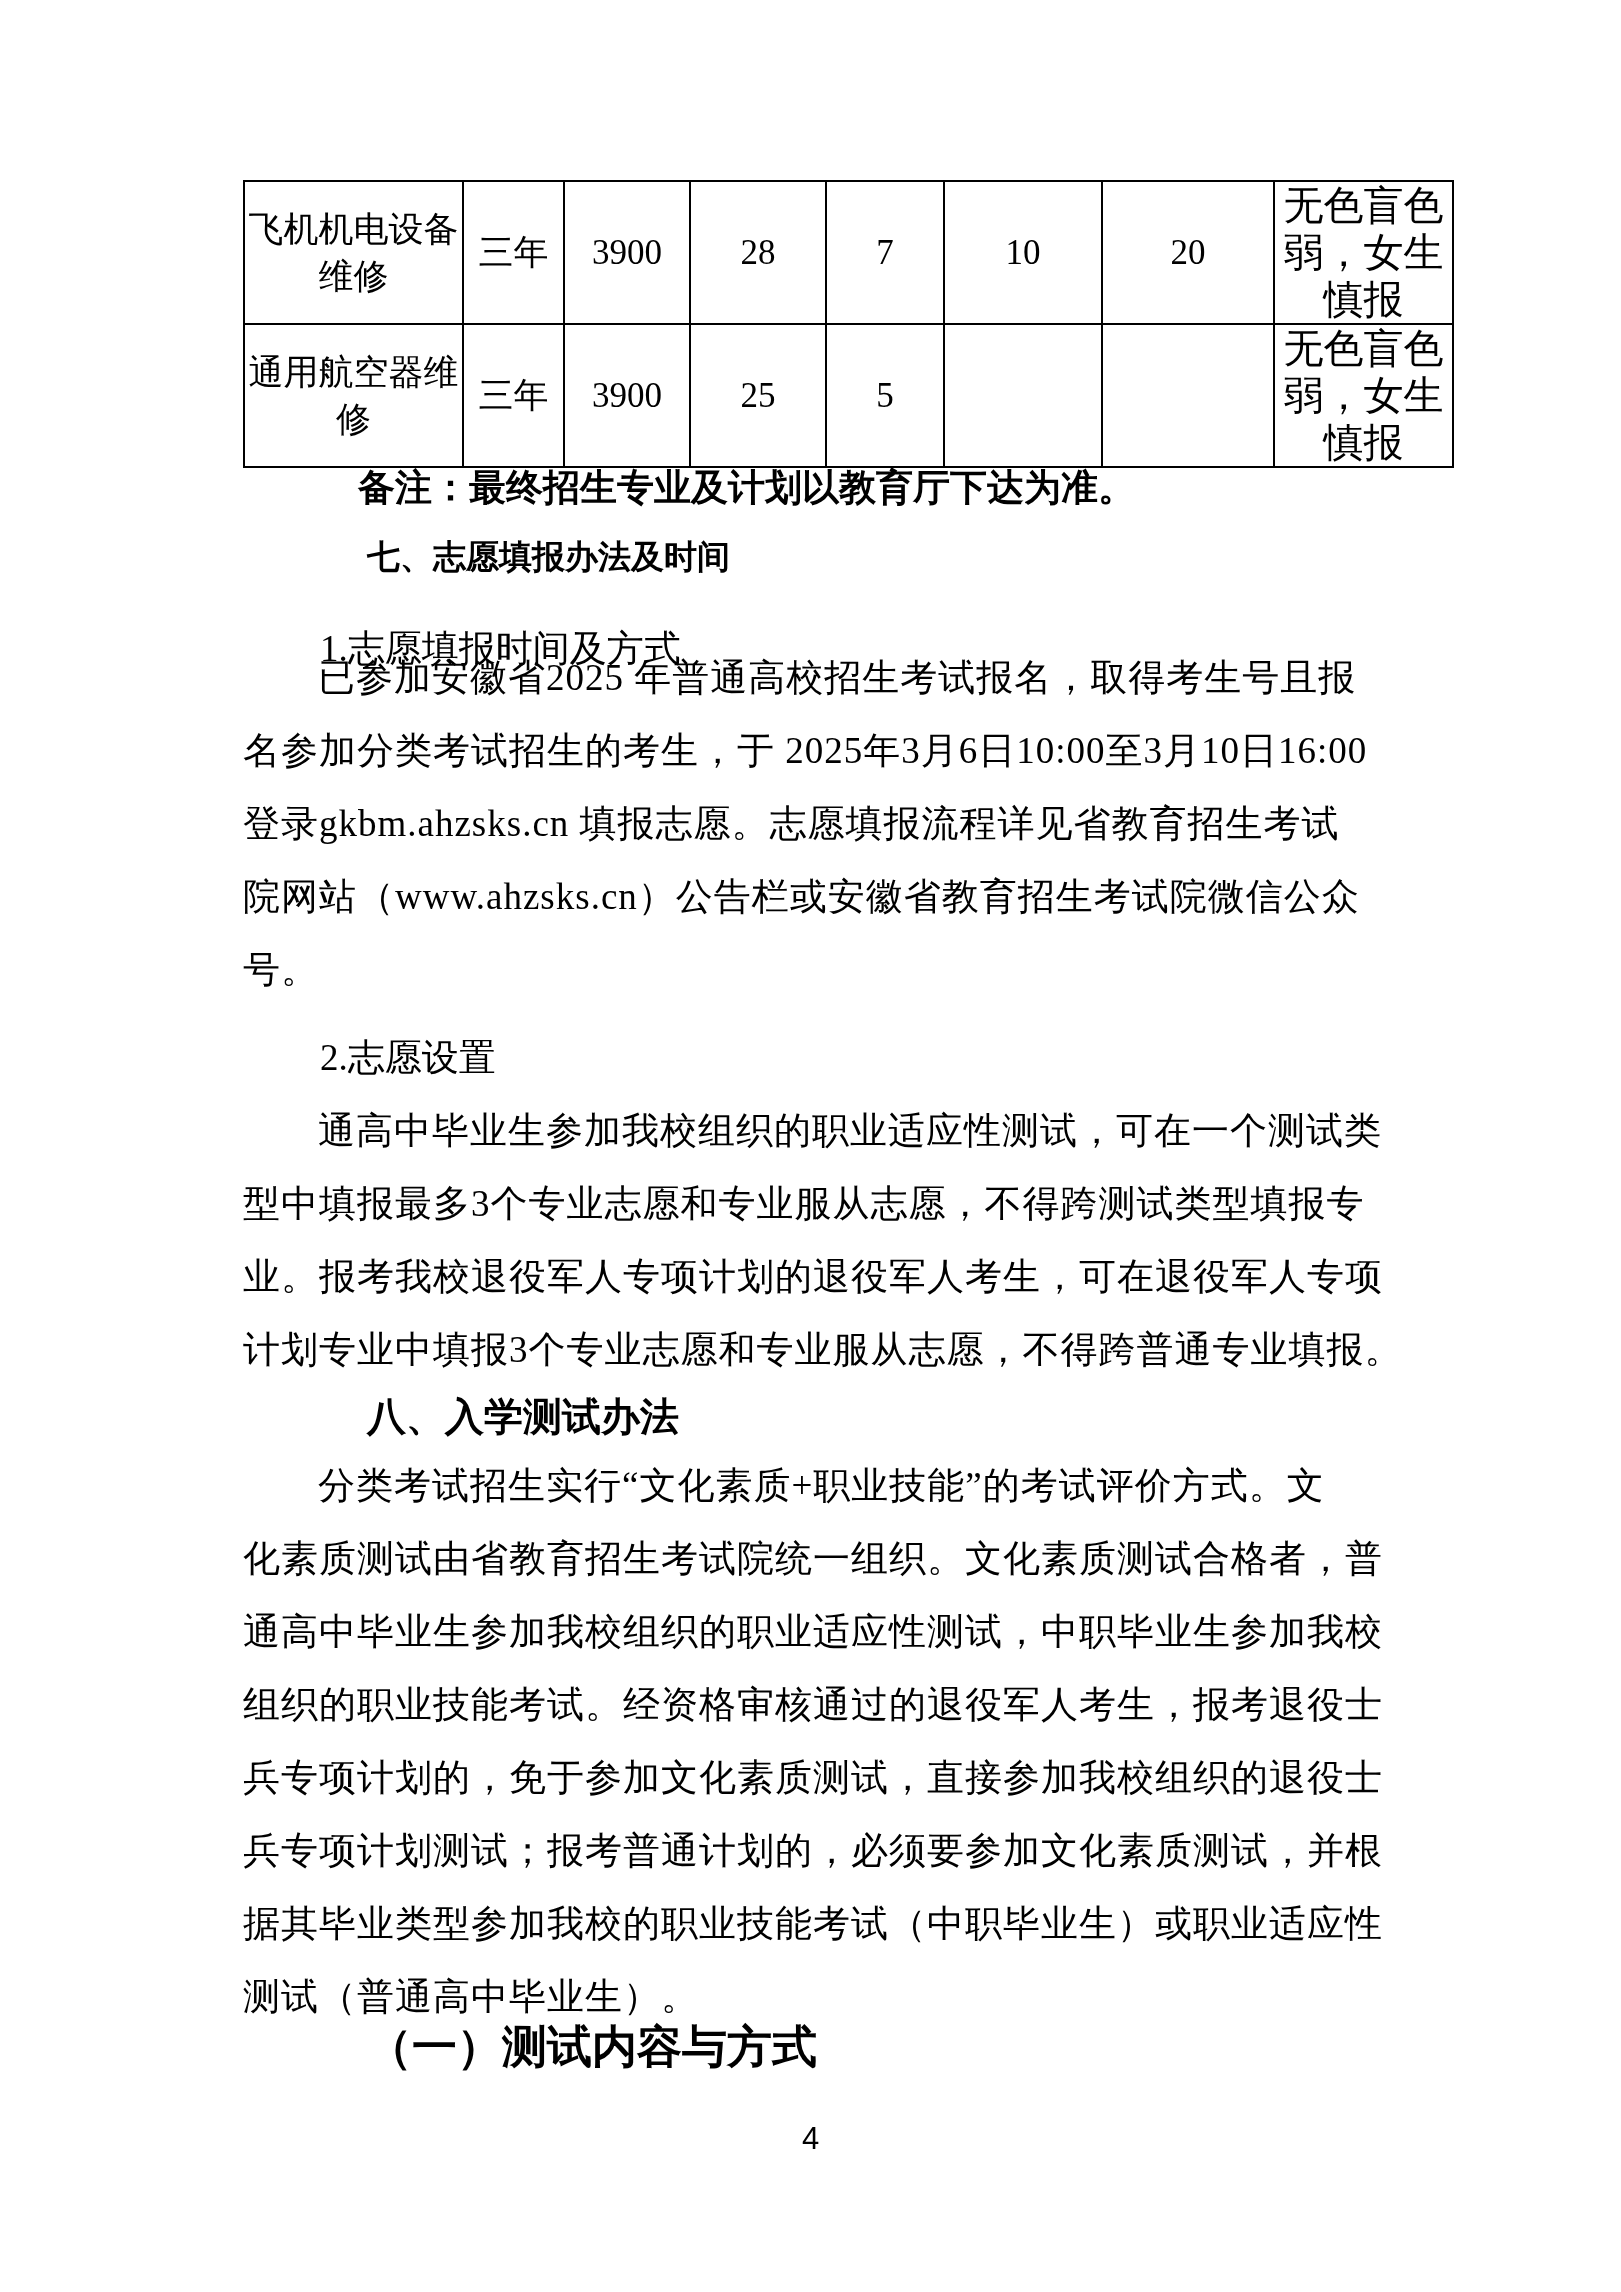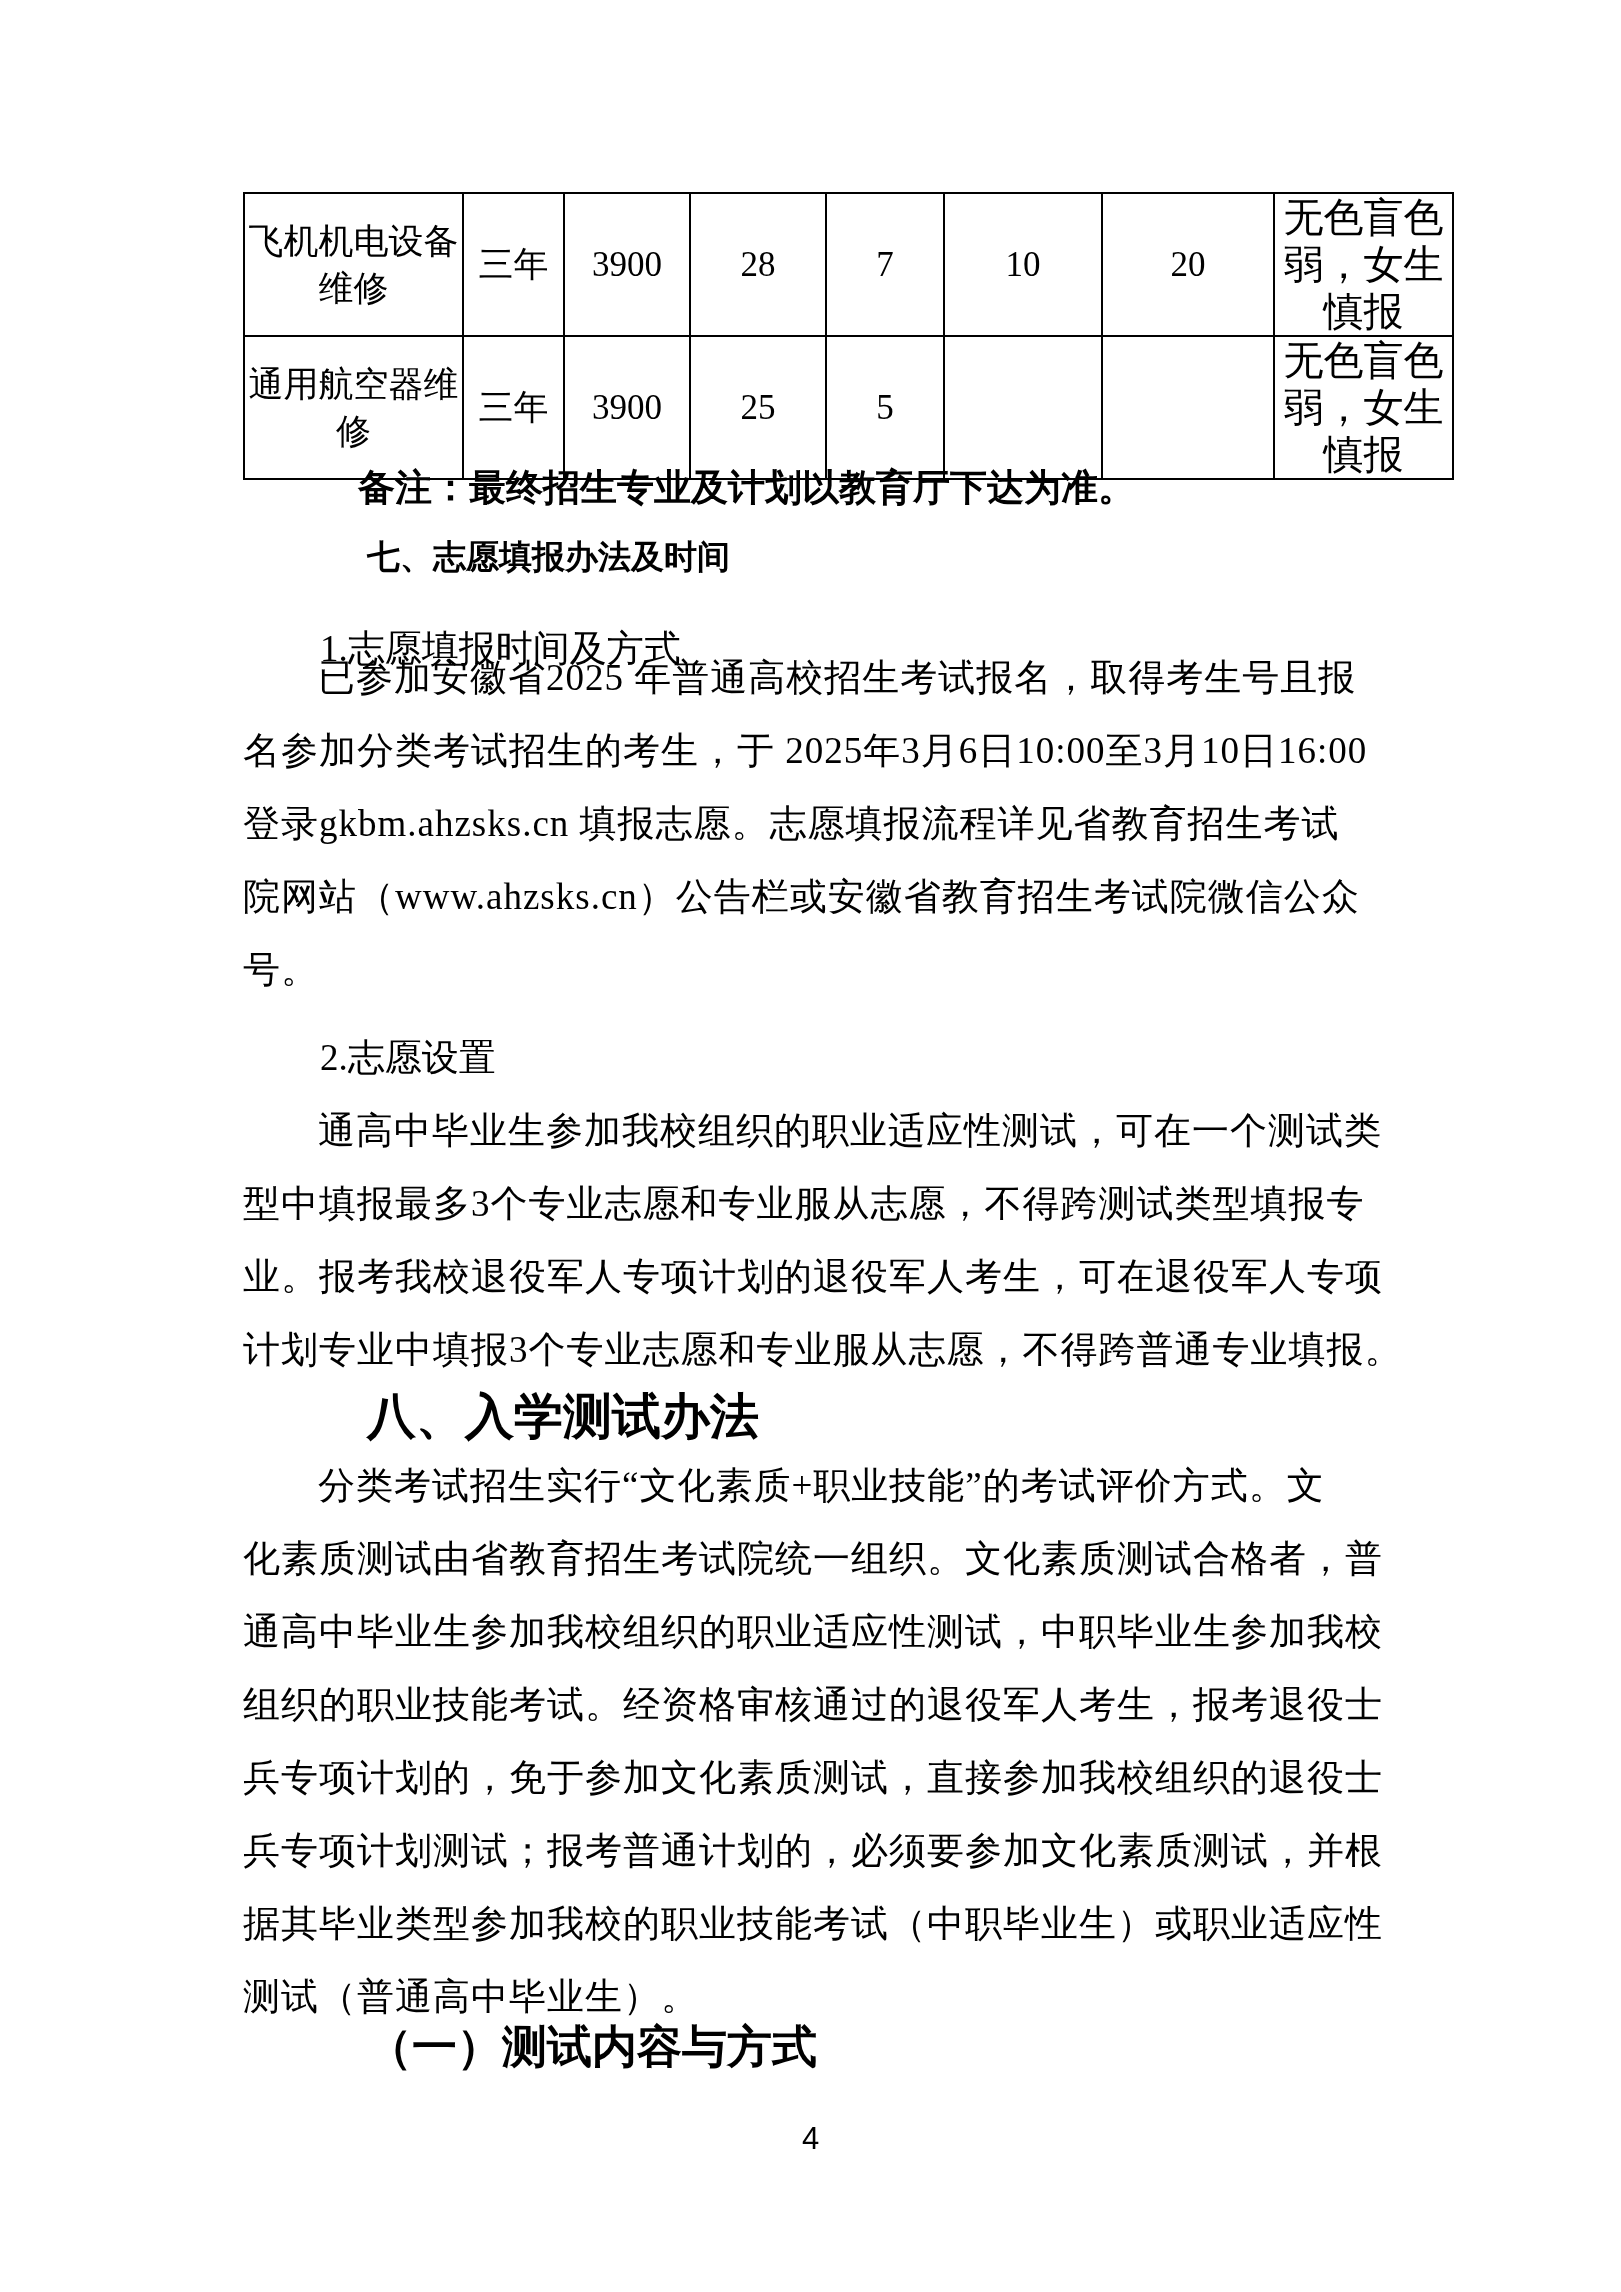--- a/index.html
+++ b/index.html
@@ -12,21 +12,21 @@
   .page {
     position: relative;
     width: 1621px; height: 2293px;
     overflow: hidden;
     background: #ffffff;
   }
 
   
   .plan-table {
     position: absolute;
-    left: 243px; top: 192px;
+    left: 243px; top: 180px;
     width: 1209px;
     border-collapse: collapse;
     table-layout: fixed;
     border: 2.9px solid #000;
   }
   .plan-table td {
     border: 2px solid #000;
     height: 118px;
     padding: 0;
     text-align: center;
@@ -48,21 +48,21 @@
     width: 1235px;
     white-space: nowrap;
     font-size: 37px;
     line-height: 73px;
   }
   .bold { font-weight: bold; }
 
   .remark-line   { top: 451px;  padding-left: 115px; font-size: 37px; }
   .h-seven       { top: 521px;  padding-left: 124px; font-size: 33px; }
   .sub-one       { top: 612px;  padding-left: 77px; }
-  .h-eight       { top: 1380px; padding-left: 124px; font-size: 49px; }
+  .h-eight       { top: 1380px; padding-left: 124px; font-size: 39px; }
   .h-section-one { top: 2011px; padding-left: 124px; font-size: 45px; }
 
   .para {
     position: absolute;
     left: 243px;
     width: 1235px;
     font-size: 37px;
     line-height: 73px;
     letter-spacing: 1px;
   }

